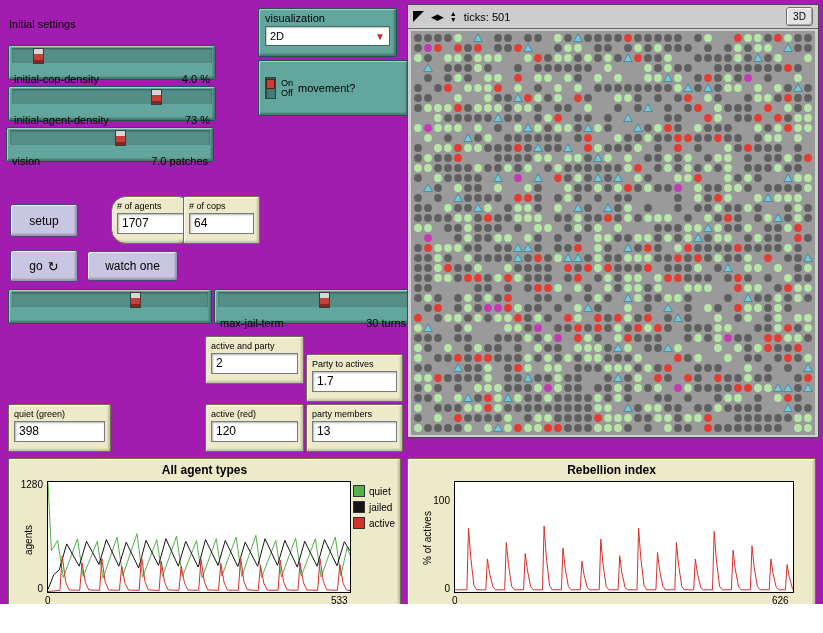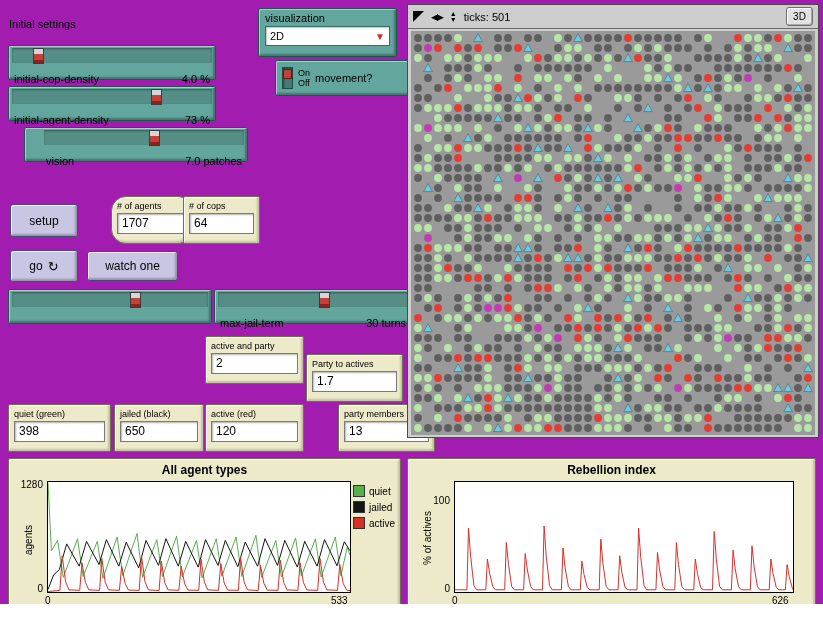--- a/index.html
+++ b/index.html
@@ -17,21 +17,21 @@
   .srow{display:flex;justify-content:space-between;align-items:center;height:14px;padding:0 5px 1px;margin-top:9px;}
 
   
   .chooser .clabel{padding:3px 6px 1px;}
   .cfield{margin:1px 6px;background:#fff;border:1px solid #3c6c66;height:18px;display:flex;
         align-items:center;justify-content:space-between;padding:0 4px;
         box-shadow:inset 1px 1px 2px rgba(0,0,0,.25);}
   .ctri{color:#c43528;font-size:10px;}
 
   
-  .switch{display:flex;align-items:center;gap:5px;padding:3px 6px;margin-left:17px;}
+  .switch{display:flex;align-items:center;gap:5px;padding:13px 6px;}
   .sw-track{width:9px;height:20px;background:#3f7d76;border:1px solid #1f4a45;
         box-shadow:inset 1px 1px 2px rgba(0,0,0,.4);}
   .sw-knob{width:7px;height:8px;background:#c6403a;border:1px solid #5e1d1b;margin:1px 0 0 0;}
   .sw-onoff{display:flex;flex-direction:column;font-size:9px;line-height:10px;}
 
   
   .btn{background:#c9c6e3;border:1px solid #4a477a;border-radius:3px;cursor:pointer;
        box-shadow:inset 1px 1px 0 rgba(255,255,255,.75), inset -2px -2px 2px rgba(0,0,0,.25);
        display:flex;align-items:center;justify-content:center;gap:5px;font-size:12px;}
   .go-icon{font-size:13px;}
@@ -87,21 +87,21 @@
   <div class="abs teal slider" style="left:8px;top:86px;width:206px;height:33px;">
     <div class="track">
       <div class="handle" style="left: calc(72% - 5px);"></div>
       </div>
     <div class="srow">
       <span>initial-agent-density</span>
       <span>73 %</span>
       </div>
   </div>
 
-  <div class="abs teal slider" style="left:24px;top:127px;width:206px;height:33px;padding-left:16px;">
+  <div class="abs teal slider" style="left:6px;top:127px;width:206px;height:33px;">
     <div class="track">
       <div class="handle" style="left: calc(55% - 5px);"></div>
       </div>
     <div class="srow">
       <span>vision</span>
       <span>7.0 patches</span>
       </div>
   </div>
 
   <div class="abs teal chooser" style="left:258px;top:8px;width:137px;height:47px;">
@@ -168,29 +168,25 @@
   </div>
   <div class="abs mon" style="left:306px;top:354px;width:95px;height:46px;">
     <div class="mlabel">Party to actives</div>
     <div class="mval">1.7</div>
   </div>
 
   <div class="abs mon" style="left:8px;top:404px;width:101px;height:46px;">
     <div class="mlabel">quiet (green)</div>
     <div class="mval">398</div>
   </div>
-  <div class="abs mon" style="left:114px;top:404px;width:88px;height:46px;">
-    <div class="mlabel">jailed (black)</div>
-    <div class="mval">650</div>
-  </div>
   <div class="abs mon" style="left:205px;top:404px;width:97px;height:46px;">
     <div class="mlabel">active (red)</div>
     <div class="mval">120</div>
   </div>
-  <div class="abs mon" style="left:306px;top:404px;width:95px;height:46px;margin-left:32px;">
+  <div class="abs mon" style="left:306px;top:404px;width:95px;height:46px;">
     <div class="mlabel">party members</div>
     <div class="mval">13</div>
   </div>
 
   <div class="abs world" style="left:407px;top:4px;width:410px;height:432px;">
     <div class="world-header">
       <div class="corner-icon"></div>
       <div class="harrows">◀▶</div>
       <div class="varrows">
           <span>▲</span>

